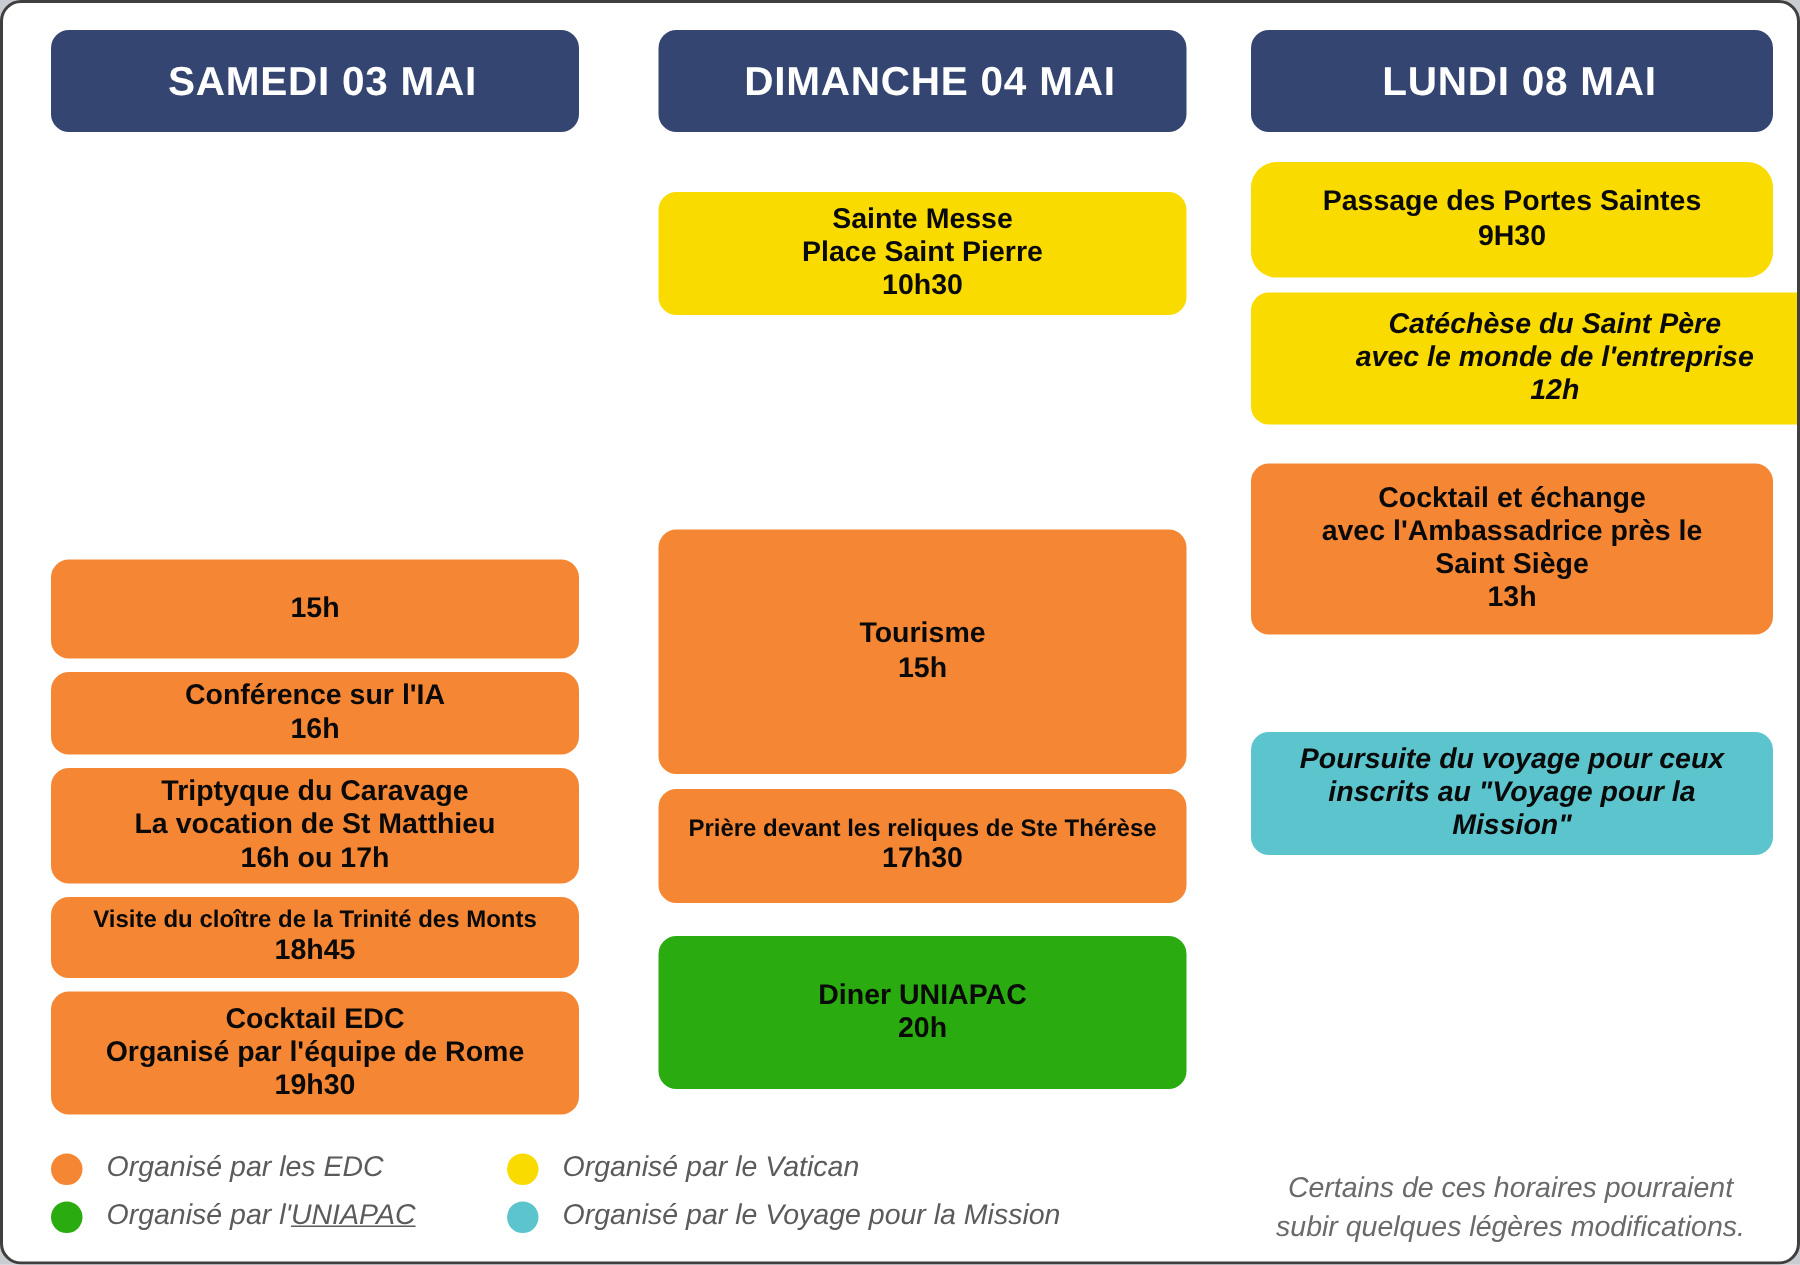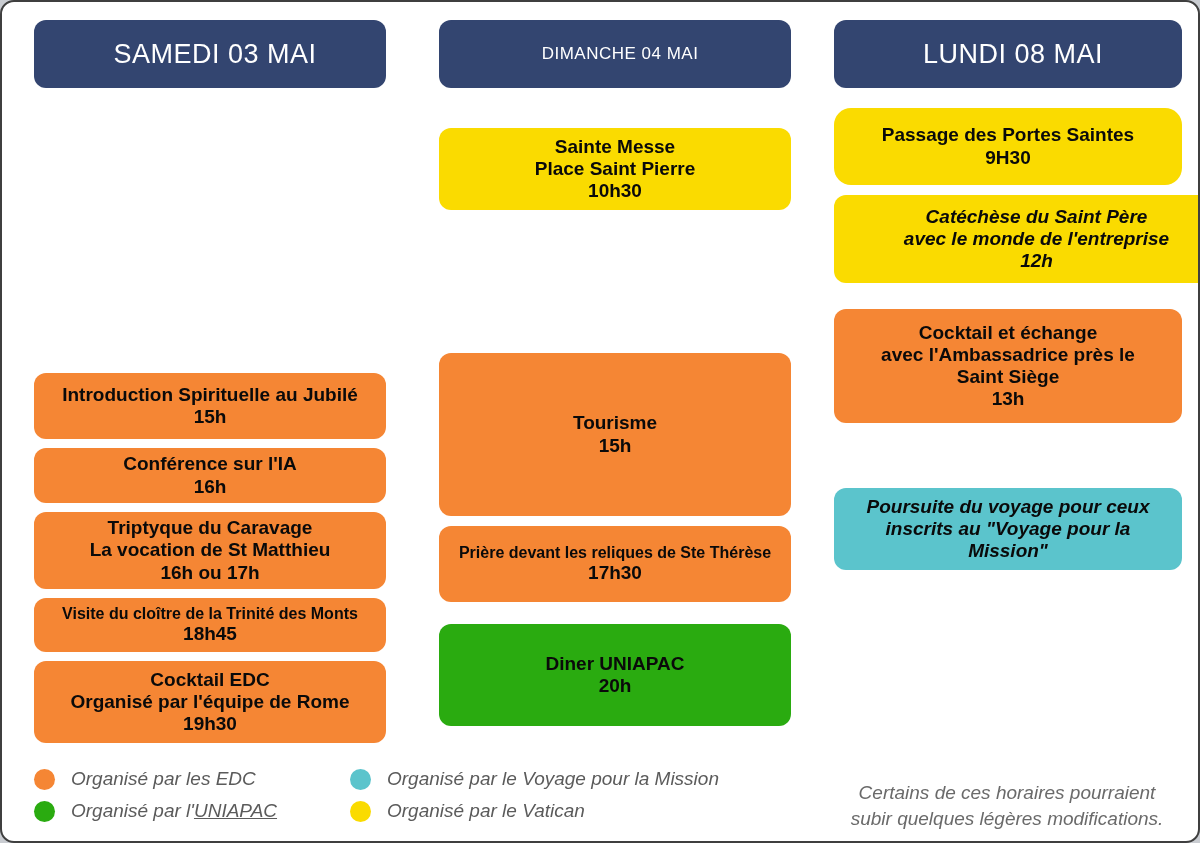--- a/index.html
+++ b/index.html
@@ -36,27 +36,27 @@
   }
   .col-sat { width: 412px; padding: 18px 28px 0 32px; }
   .col-sun { width: 398px; padding: 18px 24px 0 0; }
   .col-mon { width: 390px; padding: 18px 20px 0 0; }
 
   .day-header {
     background: #334570;
     color: #ffffff;
     border-radius: 12px;
     text-align: center;
-    font-weight: 400;
+    font-weight: 700;
     letter-spacing: 0.5px;
     box-sizing: border-box;
     padding-left: 10px;
   }
   .col-sat .day-header { height: 68px; line-height: 68px; font-size: 27px; width: 352px; margin-left: 0; }
-  .col-sun .day-header { height: 68px; line-height: 68px; font-size: 17px; width: 352px; margin-left: 25px; }
+  .col-sun .day-header { height: 68px; line-height: 68px; font-size: 27px; width: 352px; margin-left: 25px; }
   .col-mon .day-header { height: 68px; line-height: 68px; font-size: 27px; width: 348px; margin-left: 22px; }
 
   
   .card {
     border-radius: 12px;
     color: #0a0a0a;
     font-weight: 700;
     text-align: center;
     box-sizing: border-box;
     display: flex;
@@ -78,21 +78,21 @@
 
   
   .stack { position: relative; }
 
   
   .legend {
     position: absolute;
     left: 32px;
     top: 766px;
     display: flex;
-    gap: 16px;
+    gap: 4px;
   }
   .legend-col { display: flex; flex-direction: column; gap: 10px; }
   .legend-col.first { width: 300px; }
   .legend-item { display: flex; align-items: center; gap: 16px; }
   .dot {
     width: 21px; height: 21px; border-radius: 50%;
     flex: 0 0 auto;
   }
   .legend-label {
     font-style: italic;
@@ -120,21 +120,20 @@
 
 <div class="page">
 
   <div class="columns">
 
     <div class="col col-sat">
       <div class="day-header">SAMEDI 03 MAI</div>
 
       <div class="stack" style="margin-top:285px;">
         <div class="card c-orange" style="height:66px;width:352px;margin-bottom:9px;">
-          <span class="line title">Introduction Spirituelle au Jubilé</span>
           <span class="line time">15h</span>
         </div>
 
         <div class="card c-orange" style="height:55px;width:352px;margin-bottom:9px;">
           <span class="line title">Conférence sur l'IA</span>
           <span class="line time">16h</span>
         </div>
 
         <div class="card c-orange" style="height:77px;width:352px;margin-bottom:9px;">
           <span class="line title">Triptyque du Caravage</span>
@@ -220,26 +219,26 @@
         <span class="legend-label">Organisé par les EDC</span>
       </div>
       <div class="legend-item">
         <span class="dot c-green"></span>
         <span class="legend-label"><span>Organisé par l'</span><u>UNIAPAC</u></span>
       </div>
     </div>
 
     <div class="legend-col">
       <div class="legend-item">
+        <span class="dot c-yellow"></span>
+        <span class="legend-label">Organisé par le Vatican</span>
+      </div>
+      <div class="legend-item">
         <span class="dot c-teal"></span>
         <span class="legend-label">Organisé par le Voyage pour la Mission</span>
-      </div>
-      <div class="legend-item">
-        <span class="dot c-yellow"></span>
-        <span class="legend-label">Organisé par le Vatican</span>
       </div>
     </div>
   </div>
 
   <div class="note">
     <span class="line">Certains de ces horaires pourraient</span>
     <span class="line">subir quelques légères modifications.</span>
   </div>
 
 </div>

